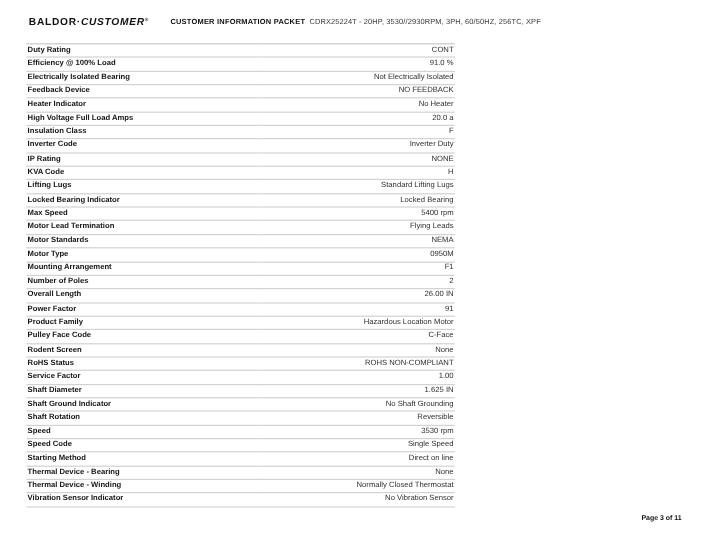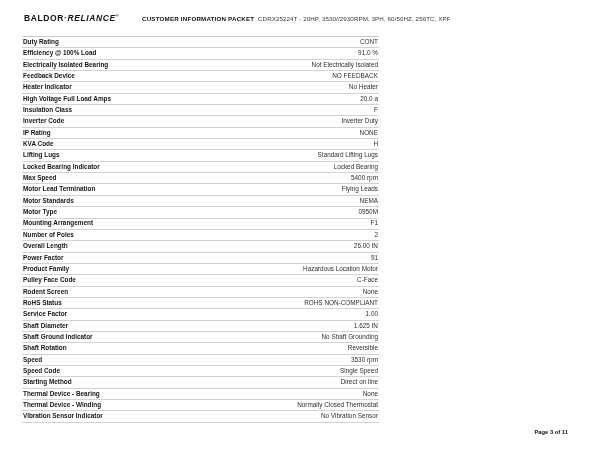--- a/index.html
+++ b/index.html
@@ -88,21 +88,21 @@
     color: #111111;
     white-space: nowrap;
   }
 </style>
 </head>
 <body>
 
 <div class="page">
 
   <div class="header-logo">
-    <span class="brand-primary">BALDOR</span><span class="brand-dot">·</span><span class="brand-secondary">RELIANCE</span><span class="reg-mark">®</span>
+    <span class="brand-primary">BALDOR</span><span class="brand-dot">·</span><span class="brand-secondary">CUSTOMER</span><span class="reg-mark">®</span>
   </div>
 
   <div class="doc-title">CUSTOMER INFORMATION PACKET</div>
 
   <div class="product-desc">CDRX25224T - 20HP, 3530//2930RPM, 3PH, 60/50HZ, 256TC, XPF</div>
 
   <table class="spec">
     <tbody id="spec-rows">
   <tr>
     <td class="label">Duty Rating</td>

